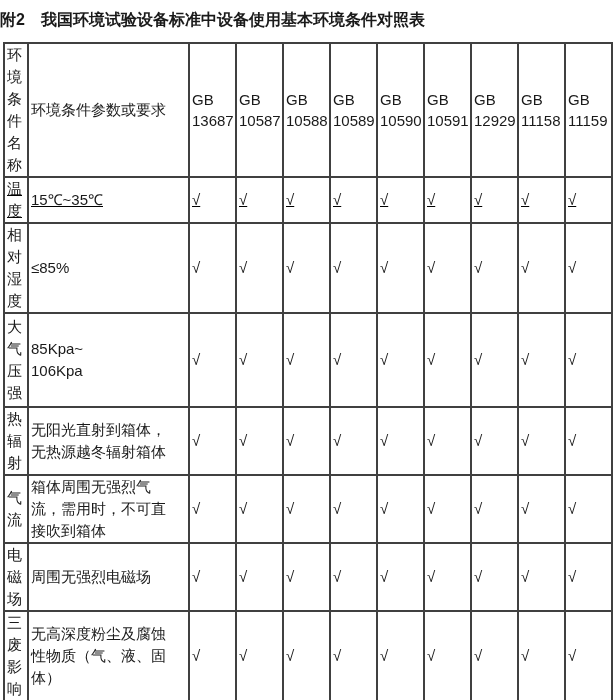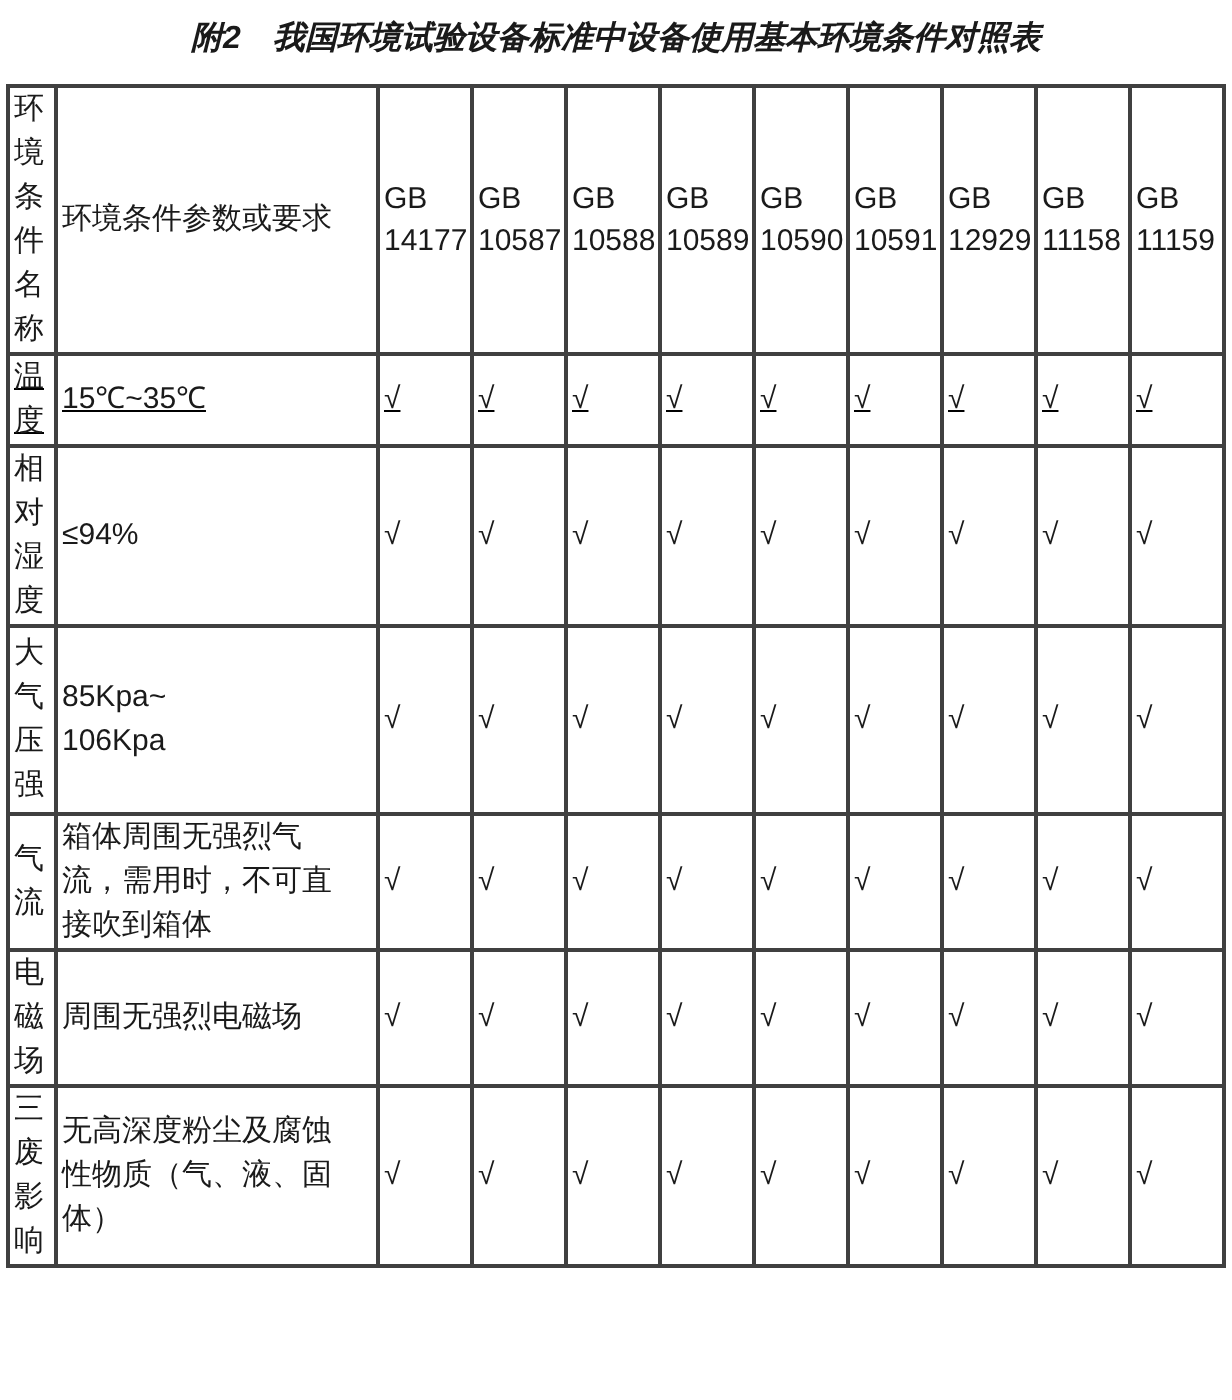--- a/index.html
+++ b/index.html
@@ -9,27 +9,26 @@
   .page {
     width: 616px;
     height: 700px;
     background: var(--bg, #ffffff);
     overflow: hidden;
     position: relative;
   }
 
   .title {
     padding-top: 10px;
-    text-align: center;
+    text-align: left;
     font-weight: bold;
     font-size: 16px;
     line-height: 20px;
     color: var(--text, #000000);
     white-space: pre;
-    font-style: italic;
   }
 
   table.cmp {
     border-collapse: collapse;
     table-layout: fixed;
     width: 608px;
     margin: 12px 0 0 3px;
   }
 
   .cmp th, .cmp td {
@@ -91,21 +90,21 @@
         <col style="width:47px">
         <col style="width:47px">
     </colgroup>
     <thead>
       <tr>
         <th class="corner">环境条件名称</th>
         <th class="param">环境条件参数或要求</th>
 
       <th class="standard">
             <div>GB</div>
-            <div>14177</div>
+            <div>13687</div>
           </th>
           <th class="standard">
             <div>GB</div>
             <div>10587</div>
           </th>
           <th class="standard">
             <div>GB</div>
             <div>10588</div>
           </th>
           <th class="standard">
@@ -144,35 +143,49 @@
           <td class="check">√</td>
           <td class="check">√</td>
           <td class="check">√</td>
           <td class="check">√</td>
           <td class="check">√</td>
           <td class="check">√</td>
           <td class="check">√</td>
         </tr>
         <tr>
           <th class="row-label" scope="row">相对湿度</th>
-          <td class="requirement">≤94%</td>
+          <td class="requirement">≤85%</td>
           <td class="check">√</td>
           <td class="check">√</td>
           <td class="check">√</td>
           <td class="check">√</td>
           <td class="check">√</td>
           <td class="check">√</td>
           <td class="check">√</td>
           <td class="check">√</td>
           <td class="check">√</td>
         </tr>
         <tr>
           <th class="row-label" scope="row">大气压强</th>
           <td class="requirement">85Kpa~
 106Kpa</td>
+          <td class="check">√</td>
+          <td class="check">√</td>
+          <td class="check">√</td>
+          <td class="check">√</td>
+          <td class="check">√</td>
+          <td class="check">√</td>
+          <td class="check">√</td>
+          <td class="check">√</td>
+          <td class="check">√</td>
+        </tr>
+        <tr>
+          <th class="row-label" scope="row">热辐射</th>
+          <td class="requirement">无阳光直射到箱体，
+无热源越冬辐射箱体</td>
           <td class="check">√</td>
           <td class="check">√</td>
           <td class="check">√</td>
           <td class="check">√</td>
           <td class="check">√</td>
           <td class="check">√</td>
           <td class="check">√</td>
           <td class="check">√</td>
           <td class="check">√</td>
         </tr>

